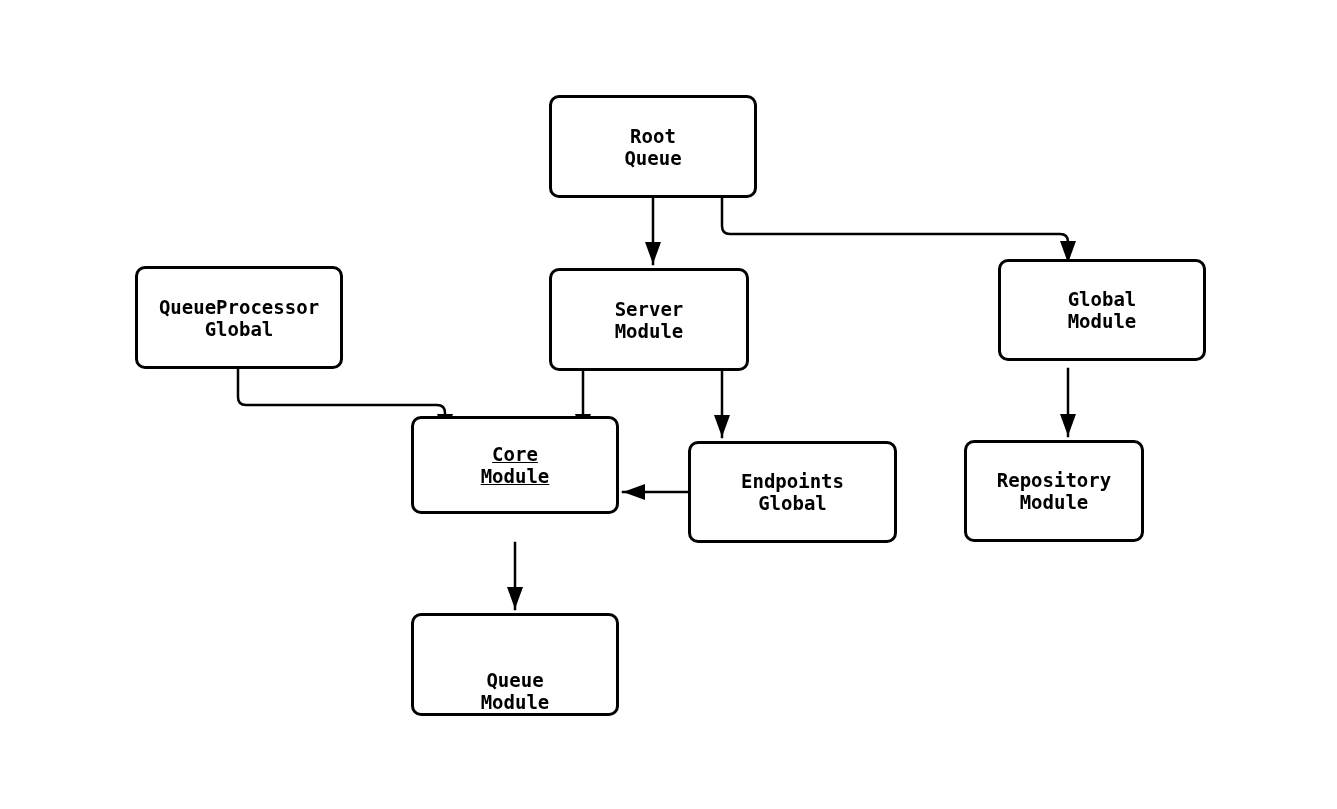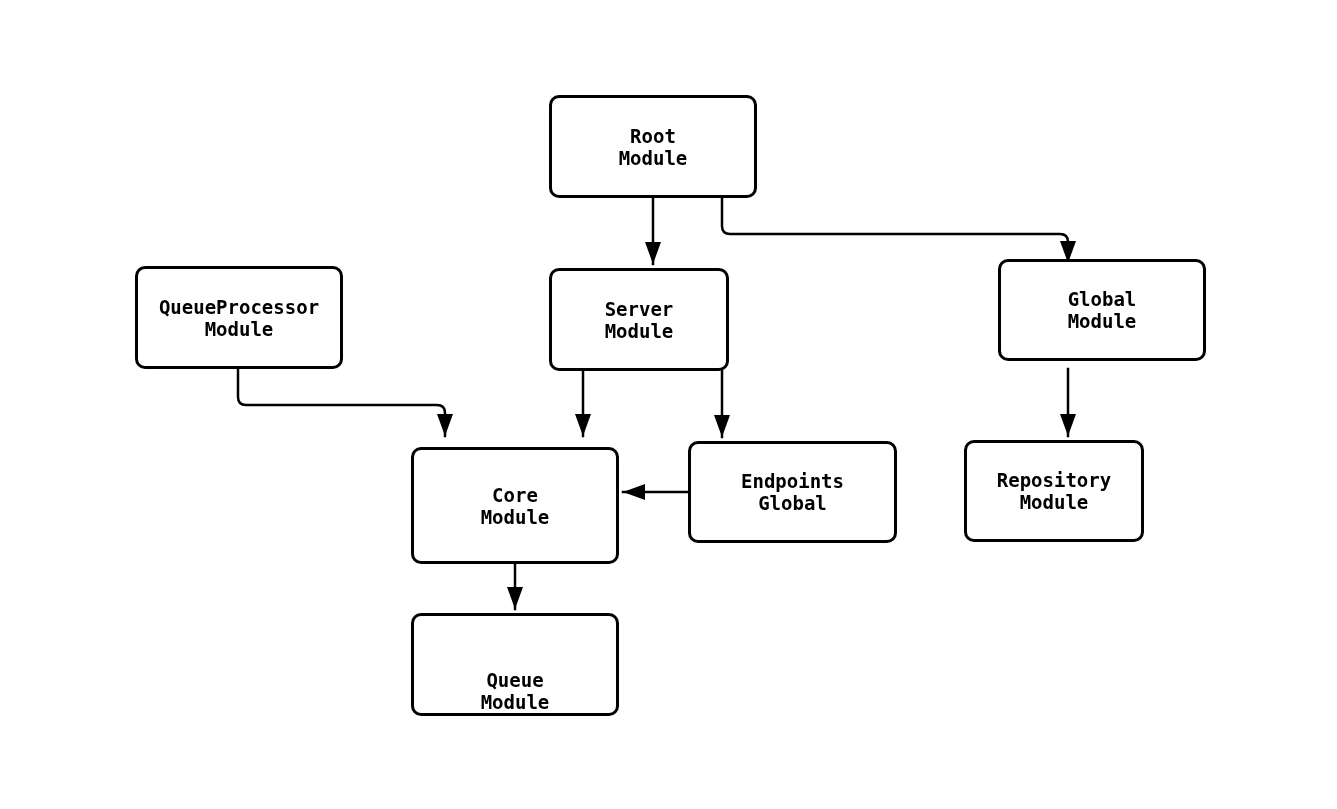--- a/index.html
+++ b/index.html
@@ -65,35 +65,35 @@
         <path class="edge" d="M 583 371 L 583 436" marker-end="url(#arrowhead)"></path>
         <path class="edge" d="M 722 371 L 722 437" marker-end="url(#arrowhead)"></path>
         <path class="edge" d="M 688 492 L 623 492" marker-end="url(#arrowhead)"></path>
         <path class="edge" d="M 1068 369 L 1068 436" marker-end="url(#arrowhead)"></path>
         <path class="edge" d="M 515 543 L 515 609" marker-end="url(#arrowhead)"></path>
       </g>
   </svg>
   <div id="nodes">
       <div class="node" style="left: 549px; top: 95px; width: 208px; height: 103px;">
         <div class="node-label">Root
-Module</div>
+Queue</div>
       </div>
       <div class="node" style="left: 135px; top: 266px; width: 208px; height: 103px;">
         <div class="node-label">QueueProcessor
-Module</div>
+Global</div>
       </div>
-      <div class="node" style="left: 549px; top: 268px; width: 180px; height: 103px;">
+      <div class="node" style="left: 549px; top: 268px; width: 200px; height: 103px;">
         <div class="node-label">Server
 Module</div>
       </div>
       <div class="node" style="left: 963px; top: 259px; width: 208px; height: 102px; margin-left: 35px;">
         <div class="node-label">Global
 Module</div>
       </div>
-      <div class="node" style="left: 411px; top: 447px; width: 208px; height: 117px;">
+      <div class="node" style="left: 411px; top: 416px; width: 208px; height: 98px; text-decoration: underline;">
         <div class="node-label">Core
 Module</div>
       </div>
       <div class="node" style="left: 688px; top: 441px; width: 209px; height: 102px;">
         <div class="node-label">Endpoints
 Global</div>
       </div>
       <div class="node" style="left: 964px; top: 440px; width: 180px; height: 102px;">
         <div class="node-label">Repository
 Module</div>

